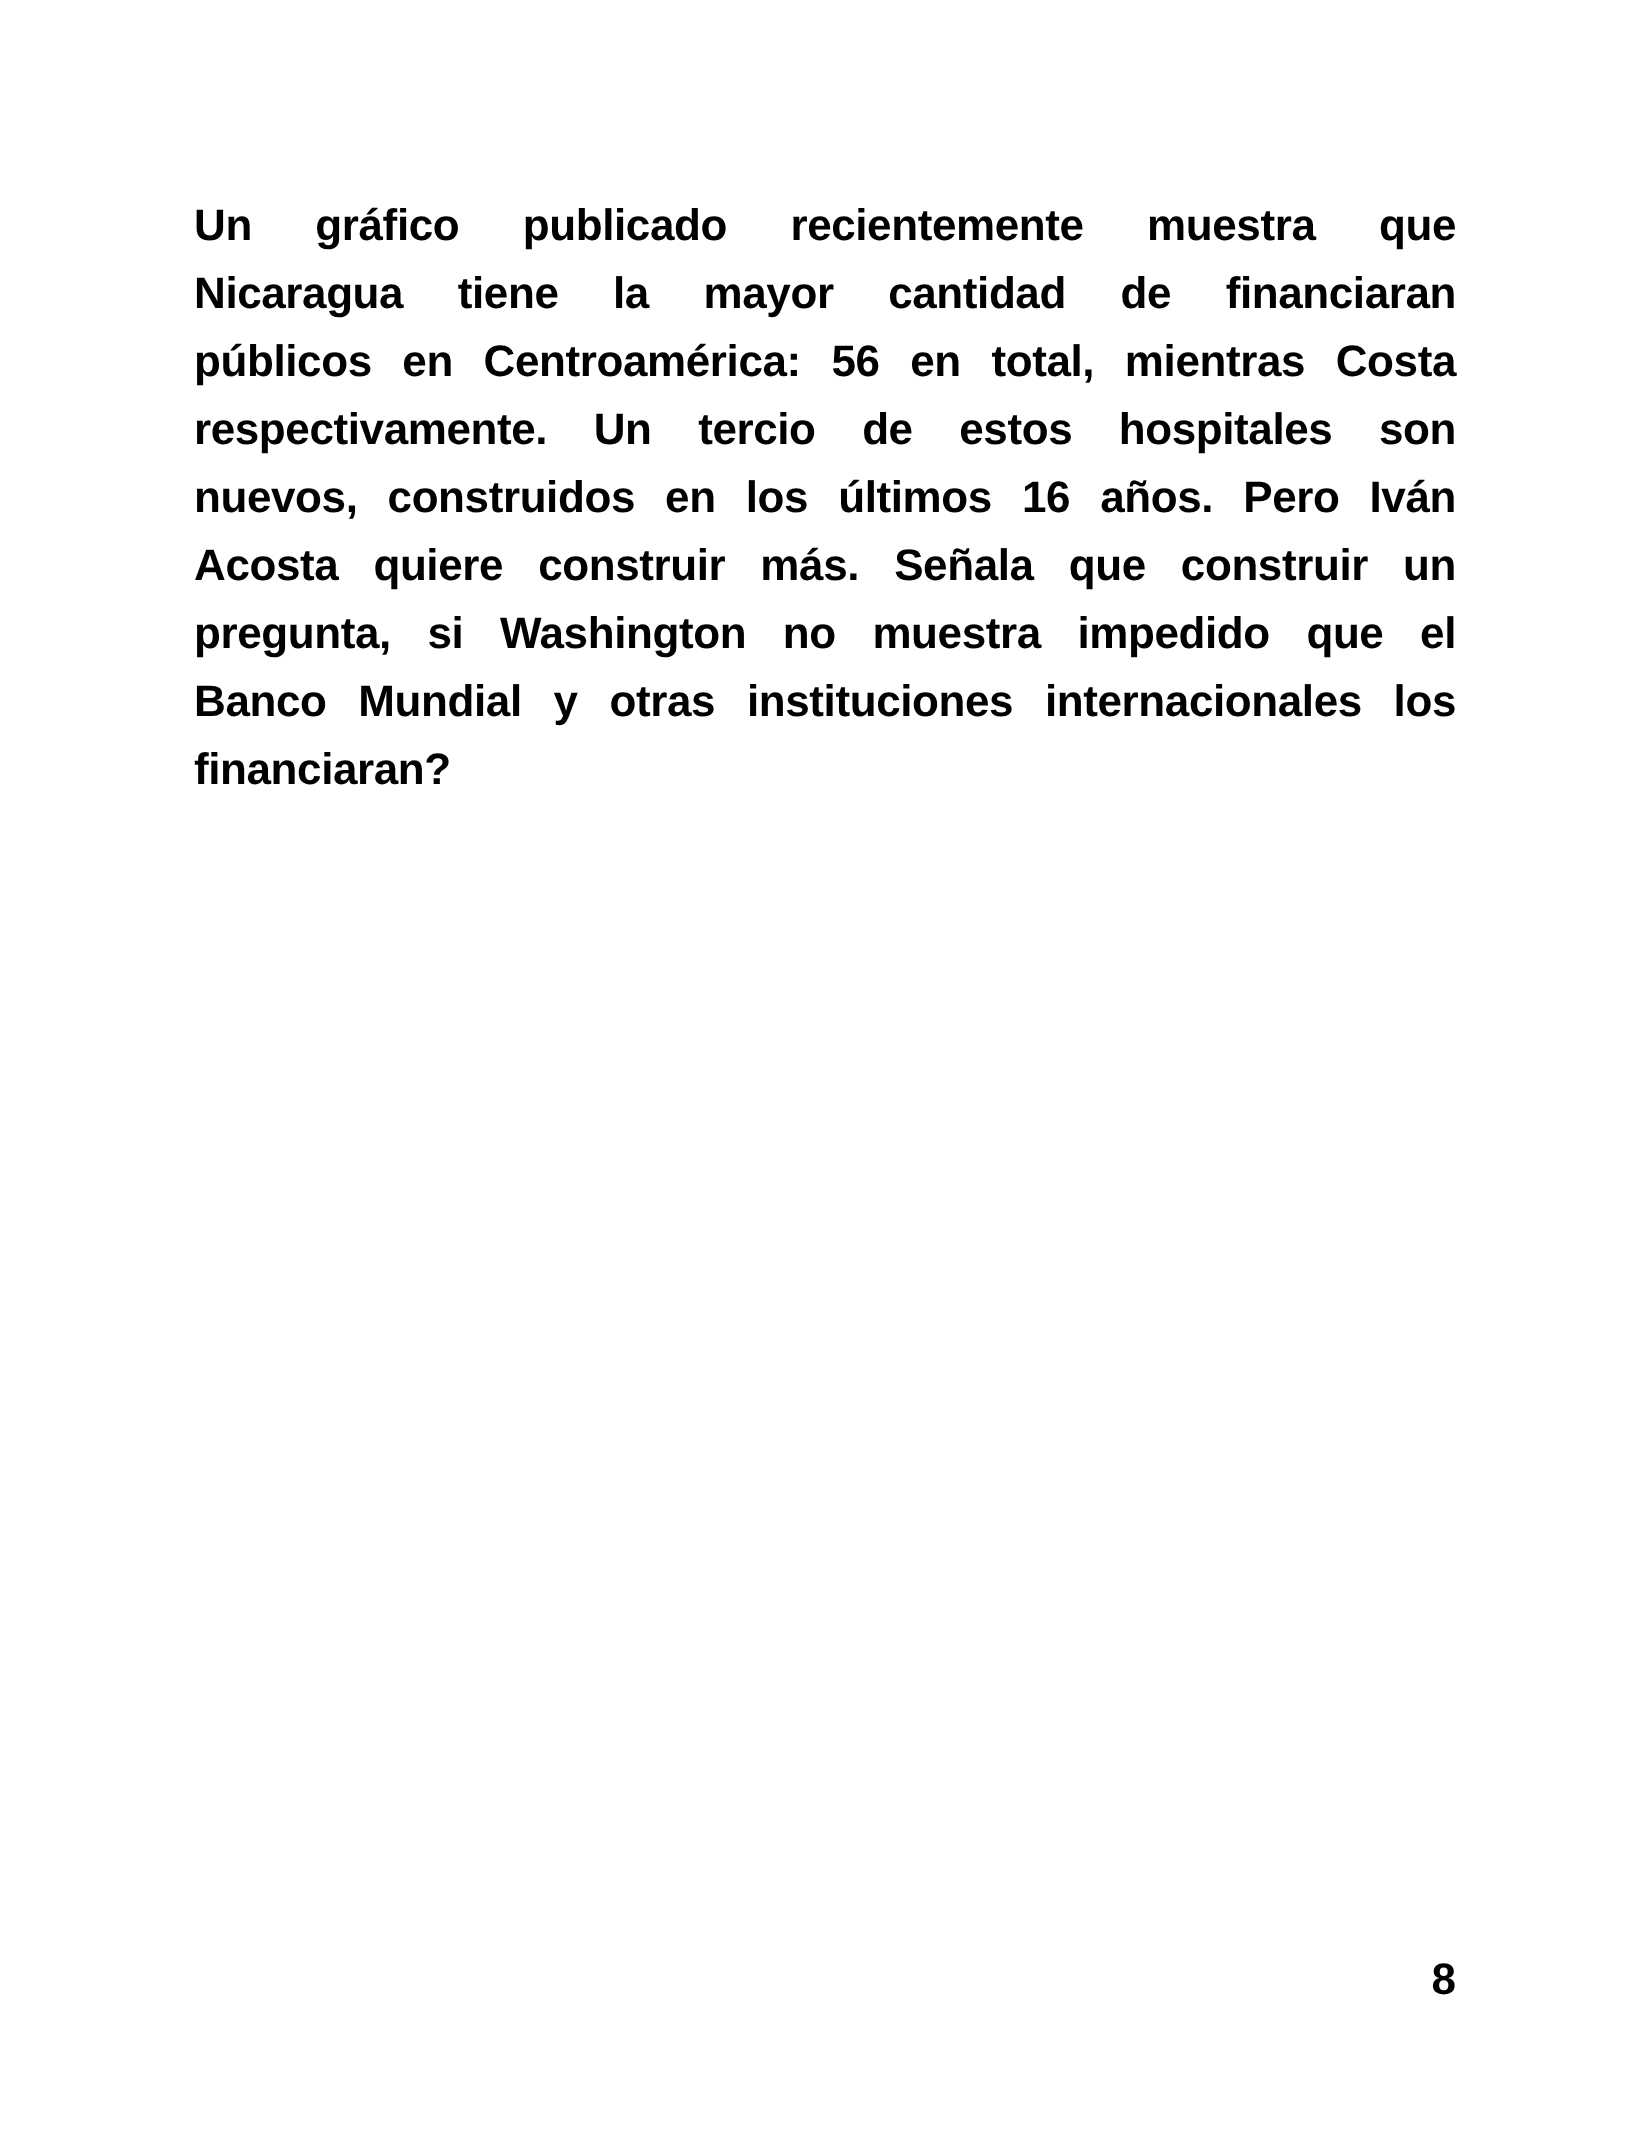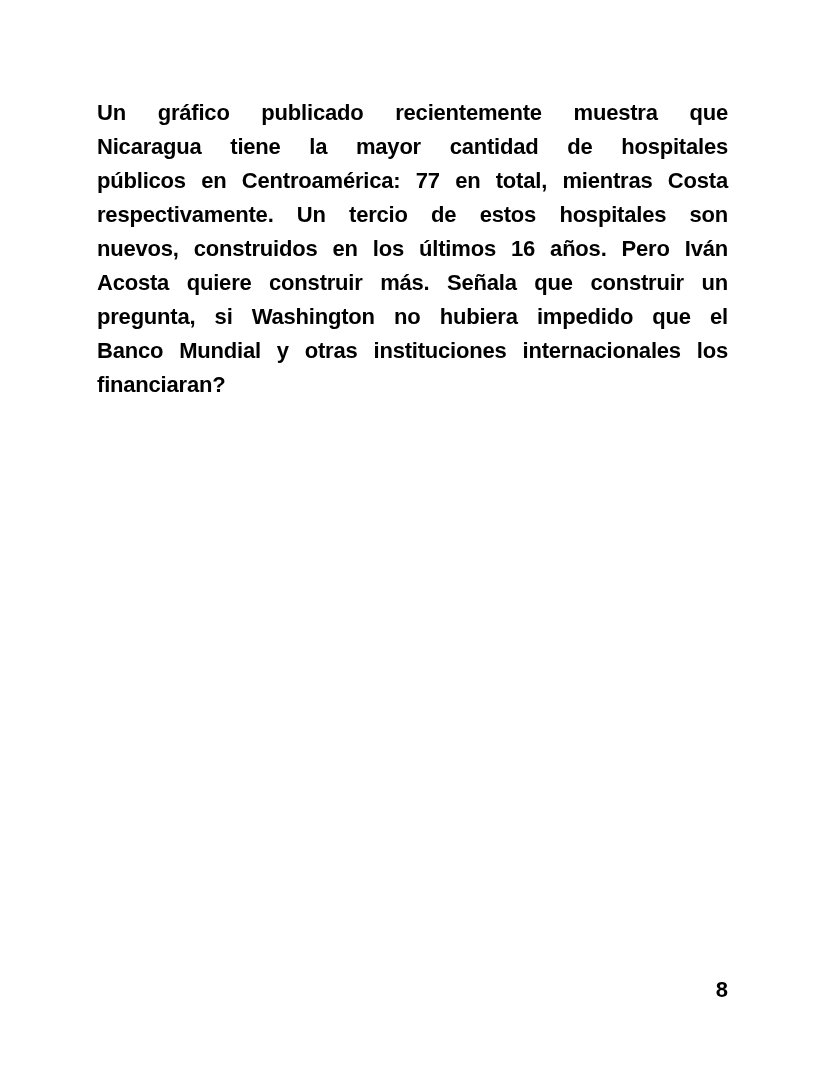--- a/index.html
+++ b/index.html
@@ -44,23 +44,23 @@
     line-height: 34px;
     text-align: right;
   }
 </style>
 </head>
 <body>
 
 <div class="page">
   <div class="textblock">
     <div class="line">Un gráfico publicado recientemente muestra que</div>
-    <div class="line">Nicaragua tiene la mayor cantidad de hospitales</div>
-    <div class="line">públicos en Centroamérica: 77 en total, mientras Costa</div>
+    <div class="line">Nicaragua tiene la mayor cantidad de financiaran</div>
+    <div class="line">públicos en Centroamérica: 56 en total, mientras Costa</div>
     <div class="line">respectivamente. Un tercio de estos hospitales son</div>
     <div class="line">nuevos, construidos en los últimos 16 años. Pero Iván</div>
     <div class="line">Acosta quiere construir más. Señala que construir un</div>
-    <div class="line">pregunta, si Washington no hubiera impedido que el</div>
+    <div class="line">pregunta, si Washington no muestra impedido que el</div>
     <div class="line">Banco Mundial y otras instituciones internacionales los</div>
     <div class="line last">financiaran?</div>
   </div>
   <div class="page-number">8</div>
 </div>
 
 </body></html>

